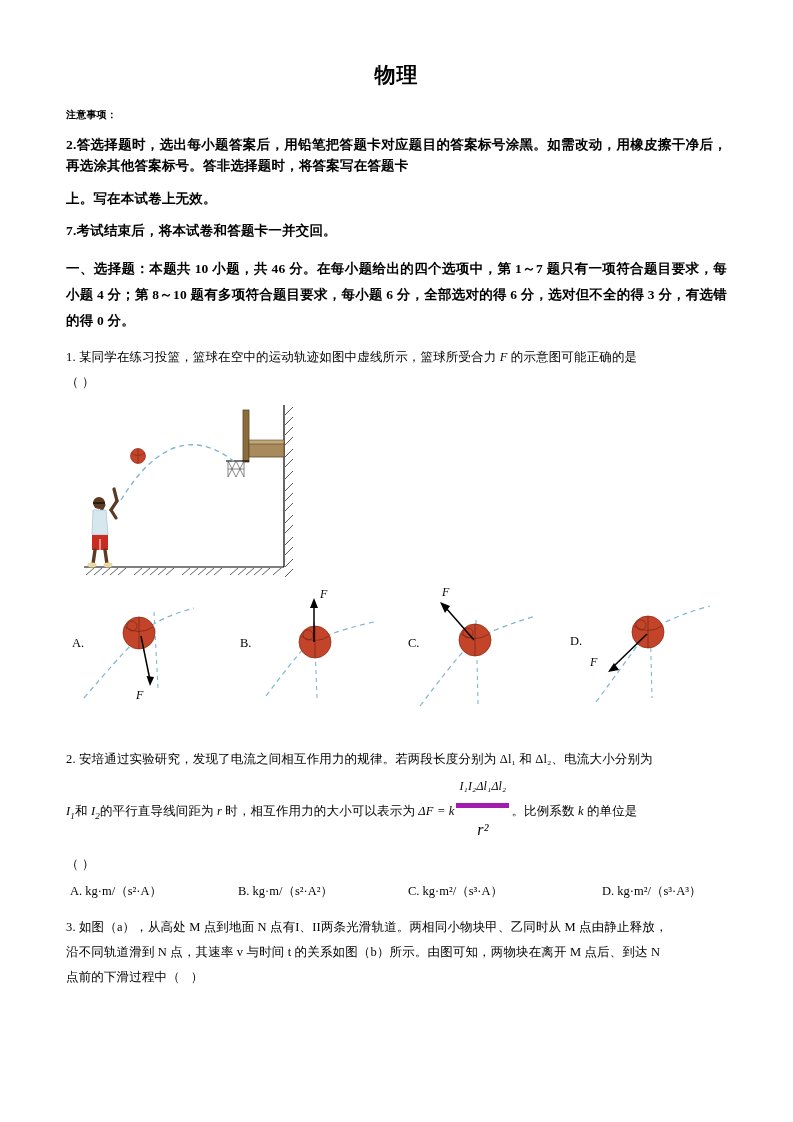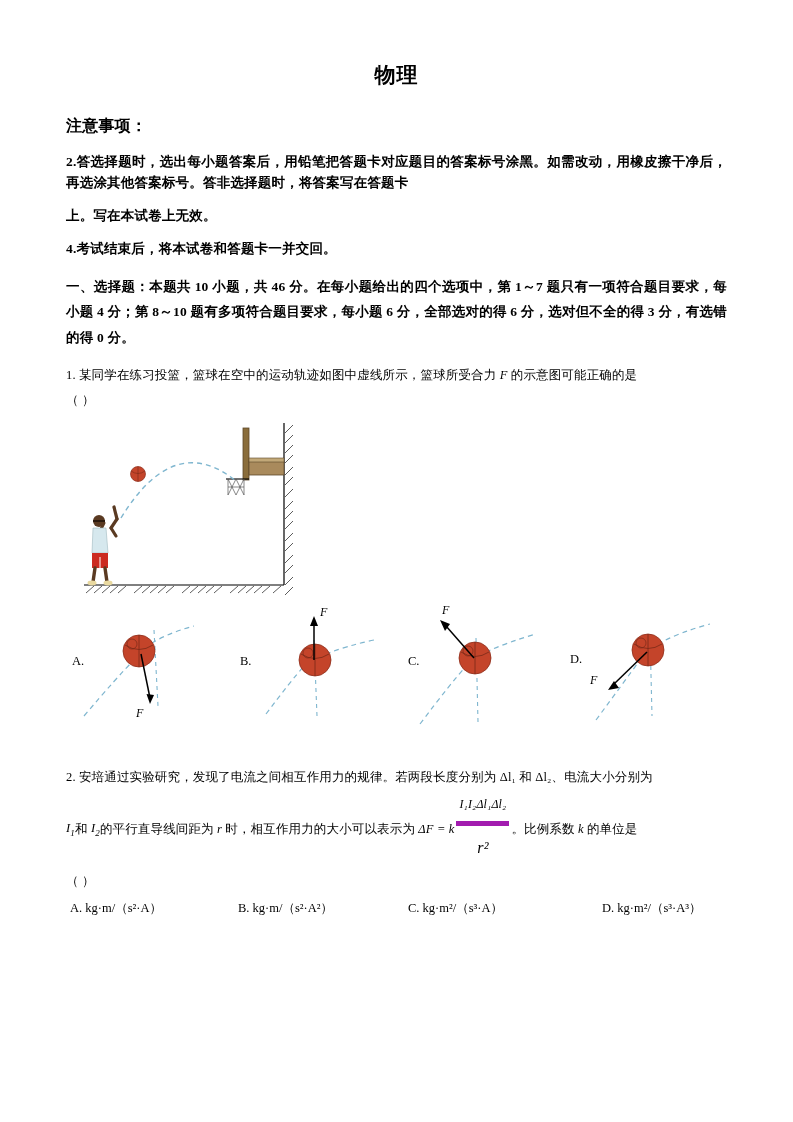--- a/index.html
+++ b/index.html
@@ -31,26 +31,25 @@
     font-size: 21px;
     font-weight: bold;
     letter-spacing: 1px;
     margin-top: 62px;
     margin-bottom: 8px;
     line-height: 1.2;
     font-family: "DejaVu Serif", "Liberation Serif", serif;
   }
 
   .notice-head {
-    font-size: 16px;
+    font-size: 10px;
     font-weight: bold;
-    margin-top: 28px;
+    margin-top: 20px;
     line-height: 1.55;
     letter-spacing: 0.2px;
-    font-family: Liberation Mono, monospace;
   }
   .notice-line {
     font-size: 13.5px;
     font-weight: bold;
     line-height: 1.55;
     margin-top: 12px;
     letter-spacing: 0.2px;
     text-align: justify;
   }
   .section-head {
@@ -148,21 +147,21 @@
 <body>
 
 <div class="page">
   <div class="content">
 
     <div class="doc-title">物理</div>
 
     <div class="notice-head">注意事项：</div>
     <div class="notice-line">2.答选择题时，选出每小题答案后，用铅笔把答题卡对应题目的答案标号涂黑。如需改动，用橡皮擦干净后，再选涂其他答案标号。答非选择题时，将答案写在答题卡</div>
     <div class="notice-line">上。写在本试卷上无效。</div>
-    <div class="notice-line">4.考试结束后，将本试卷和答题卡一并交回。</div>
+    <div class="notice-line">7.考试结束后，将本试卷和答题卡一并交回。</div>
 
     <div class="section-head">一、选择题：本题共 10 小题，共 46 分。在每小题给出的四个选项中，第 1～7 题只有一项符合题目要求，每小题 4 分；第 8～10 题有多项符合题目要求，每小题 6 分，全部选对的得 6 分，选对但不全的得 3 分，有选错的得 0 分。</div>
 
     <div class="q-block">
       <div class="q-text">
         <span>1.</span>
         <span>某同学在练习投篮，篮球在空中的运动轨迹如图中虚线所示，篮球所受合力 </span><span class="ital">F</span><span> 的示意图可能正确的是</span>
       </div>
       <div class="q-text">（      ）</div>
 
@@ -355,15 +354,25 @@
           <span>C.</span>
           <span>kg·m²/（s³·A）</span>
         </span>
         <span class="ans-item" style="left:536px;">
           <span>D.</span>
           <span>kg·m²/（s³·A³）</span>
         </span>
       </div>
     </div>
 
+    <div class="q-block" style="margin-top:10px;">
+      <div class="q-text">
+        <span>3.</span>
+        <span>如图（a），从高处 M 点到地面 N 点有I、II两条光滑轨道。两相同小物块甲、乙同时从 M 点由静止释放，</span>
+      </div>
+      <div class="q-text">沿不同轨道滑到 N 点，其速率 v 与时间 t 的关系如图（b）所示。由图可知，两物块在离开 M 点后、到达 N</div>
+      <div class="q-text">
+        <span>点前的下滑过程中</span><span class="paren">（      ）</span>
+      </div>
+    </div>
 
   </div>
 </div>
 
 </body></html>

